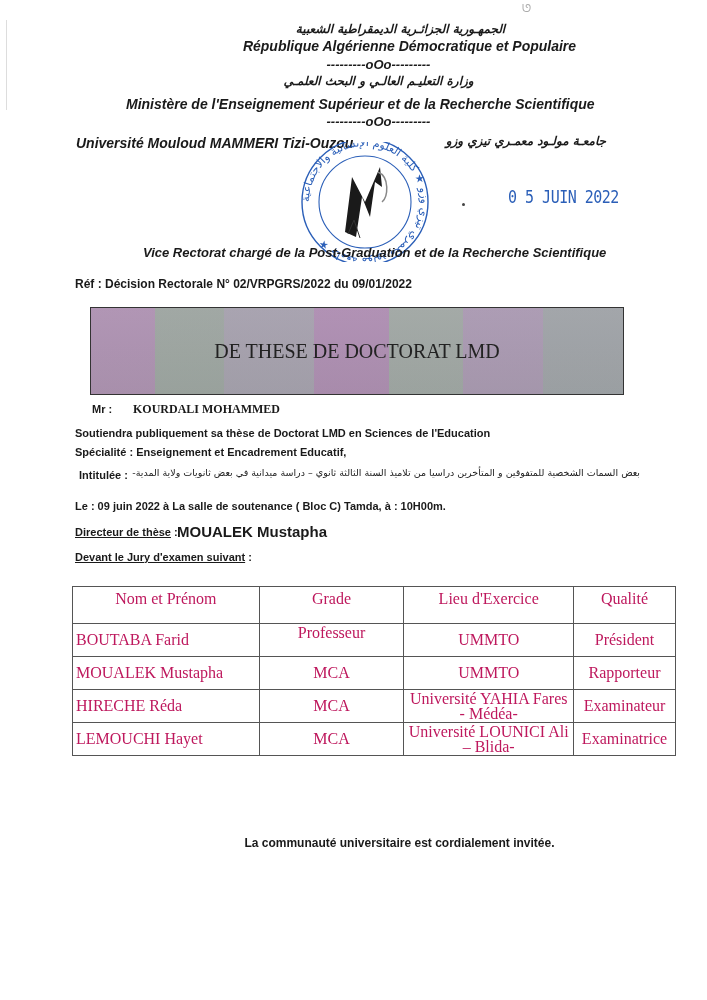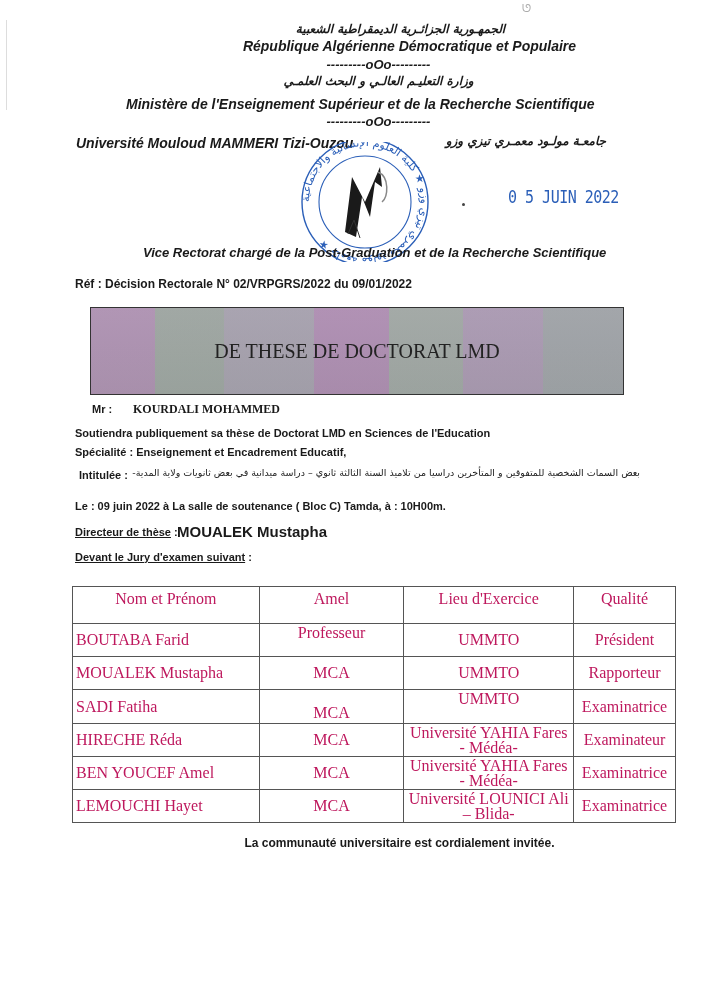--- a/index.html
+++ b/index.html
@@ -122,55 +122,43 @@
 <table id="jury-table">
   <colgroup>
     <col style="width:187px">
       <col style="width:145px">
       <col style="width:170px">
       <col style="width:102px">
   </colgroup>
   <thead>
     <tr>
       <th>Nom et Prénom</th>
-      <th>Amel</th>
+      <th>Grade</th>
       <th>Lieu d'Exercice</th>
       <th>Qualité</th>
     </tr>
   </thead>
   <tbody>
     <tr>
       <td class="name">BOUTABA Farid</td>
       <td class="c top">Professeur</td>
       <td class="c">UMMTO</td>
       <td class="c">Président</td>
     </tr>
     <tr>
       <td class="name">MOUALEK Mustapha</td>
       <td class="c">MCA</td>
       <td class="c">UMMTO</td>
       <td class="c">Rapporteur</td>
     </tr>
     <tr>
-      <td class="name">SADI Fatiha</td>
-      <td class="c bottom">MCA</td>
-      <td class="c top">UMMTO</td>
-      <td class="c">Examinatrice</td>
-    </tr>
-    <tr>
       <td class="name">HIRECHE Réda</td>
       <td class="c">MCA</td>
       <td class="c two">Université YAHIA Fares - Médéa-</td>
       <td class="c">Examinateur</td>
-    </tr>
-    <tr>
-      <td class="name">BEN YOUCEF Amel</td>
-      <td class="c">MCA</td>
-      <td class="c two">Université YAHIA Fares - Médéa-</td>
-      <td class="c">Examinatrice</td>
     </tr>
     <tr>
       <td class="name">LEMOUCHI Hayet</td>
       <td class="c">MCA</td>
       <td class="c two">Université LOUNICI Ali – Blida-</td>
       <td class="c">Examinatrice</td>
     </tr>
   </tbody>
 </table>
 

